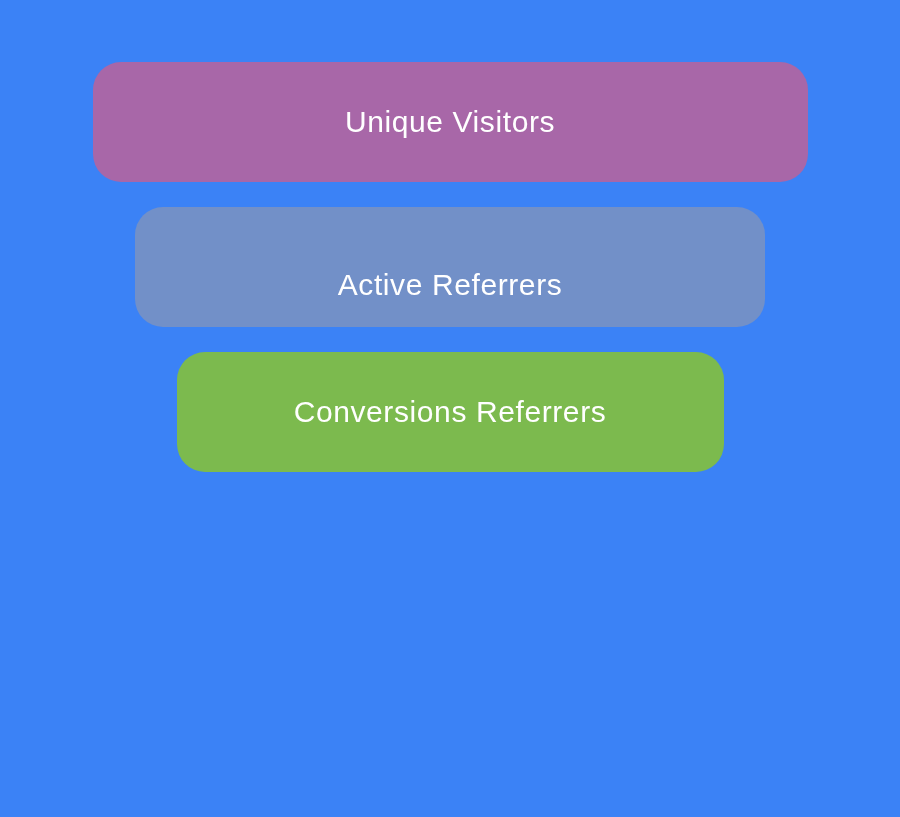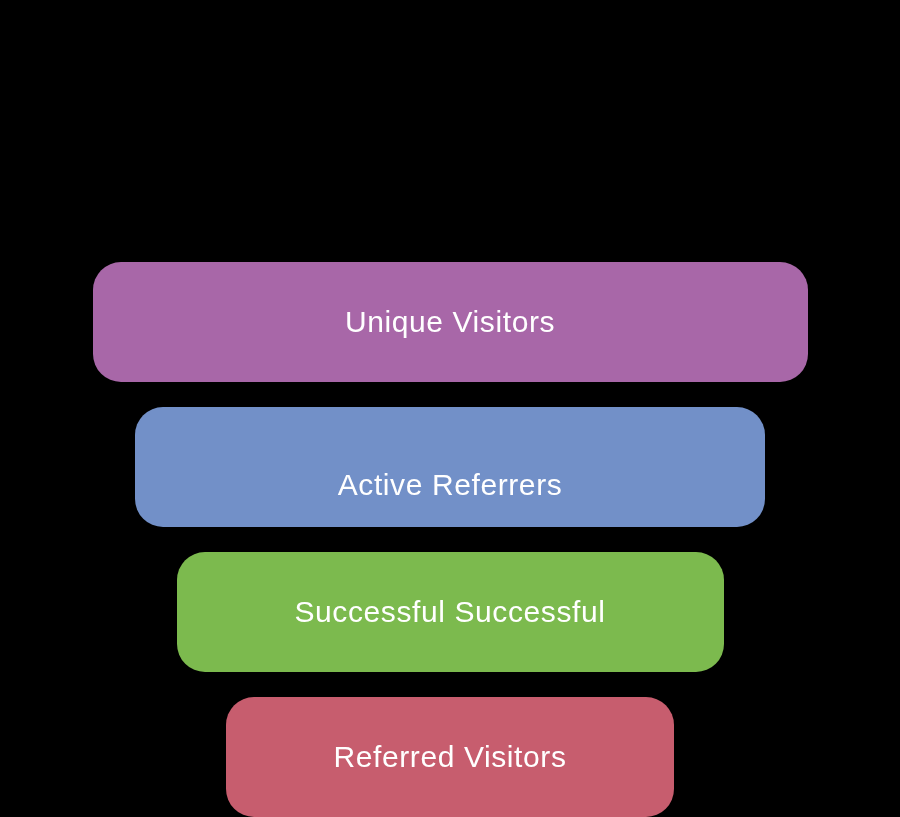--- a/index.html
+++ b/index.html
@@ -34,26 +34,23 @@
     font-size: 30px;
     font-weight: 400;
     letter-spacing: 0.6px;
     white-space: nowrap;
     text-align: center;
   }
 </style>
 </head>
 <body>
 
-<div class="canvas" style="background: #000000; justify-content: flex-end;">
+<div class="canvas" style="background: #3b82f6;">
   <div class="stage" style="background: rgb(168, 103, 168); width: 715px; height: 120px; border-radius: 28px;">
     <span class="stage-label" style="color: rgb(255, 255, 255);">Unique Visitors</span>
   </div>
   <div class="stage" style="background: rgb(114, 144, 200); width: 630px; height: 120px; border-radius: 28px;">
     <span class="stage-label" style="color: rgb(255, 255, 255); margin-top: 36px;">Active Referrers</span>
   </div>
   <div class="stage" style="background: rgb(124, 186, 78); width: 547px; height: 120px; border-radius: 28px;">
-    <span class="stage-label" style="color: rgb(255, 255, 255);">Successful Successful</span>
-  </div>
-  <div class="stage" style="background: rgb(199, 93, 110); width: 448px; height: 120px; border-radius: 28px;">
-    <span class="stage-label" style="color: rgb(255, 255, 255);">Referred Visitors</span>
+    <span class="stage-label" style="color: rgb(255, 255, 255);">Conversions Referrers</span>
   </div>
 </div>
 
 </body></html>

